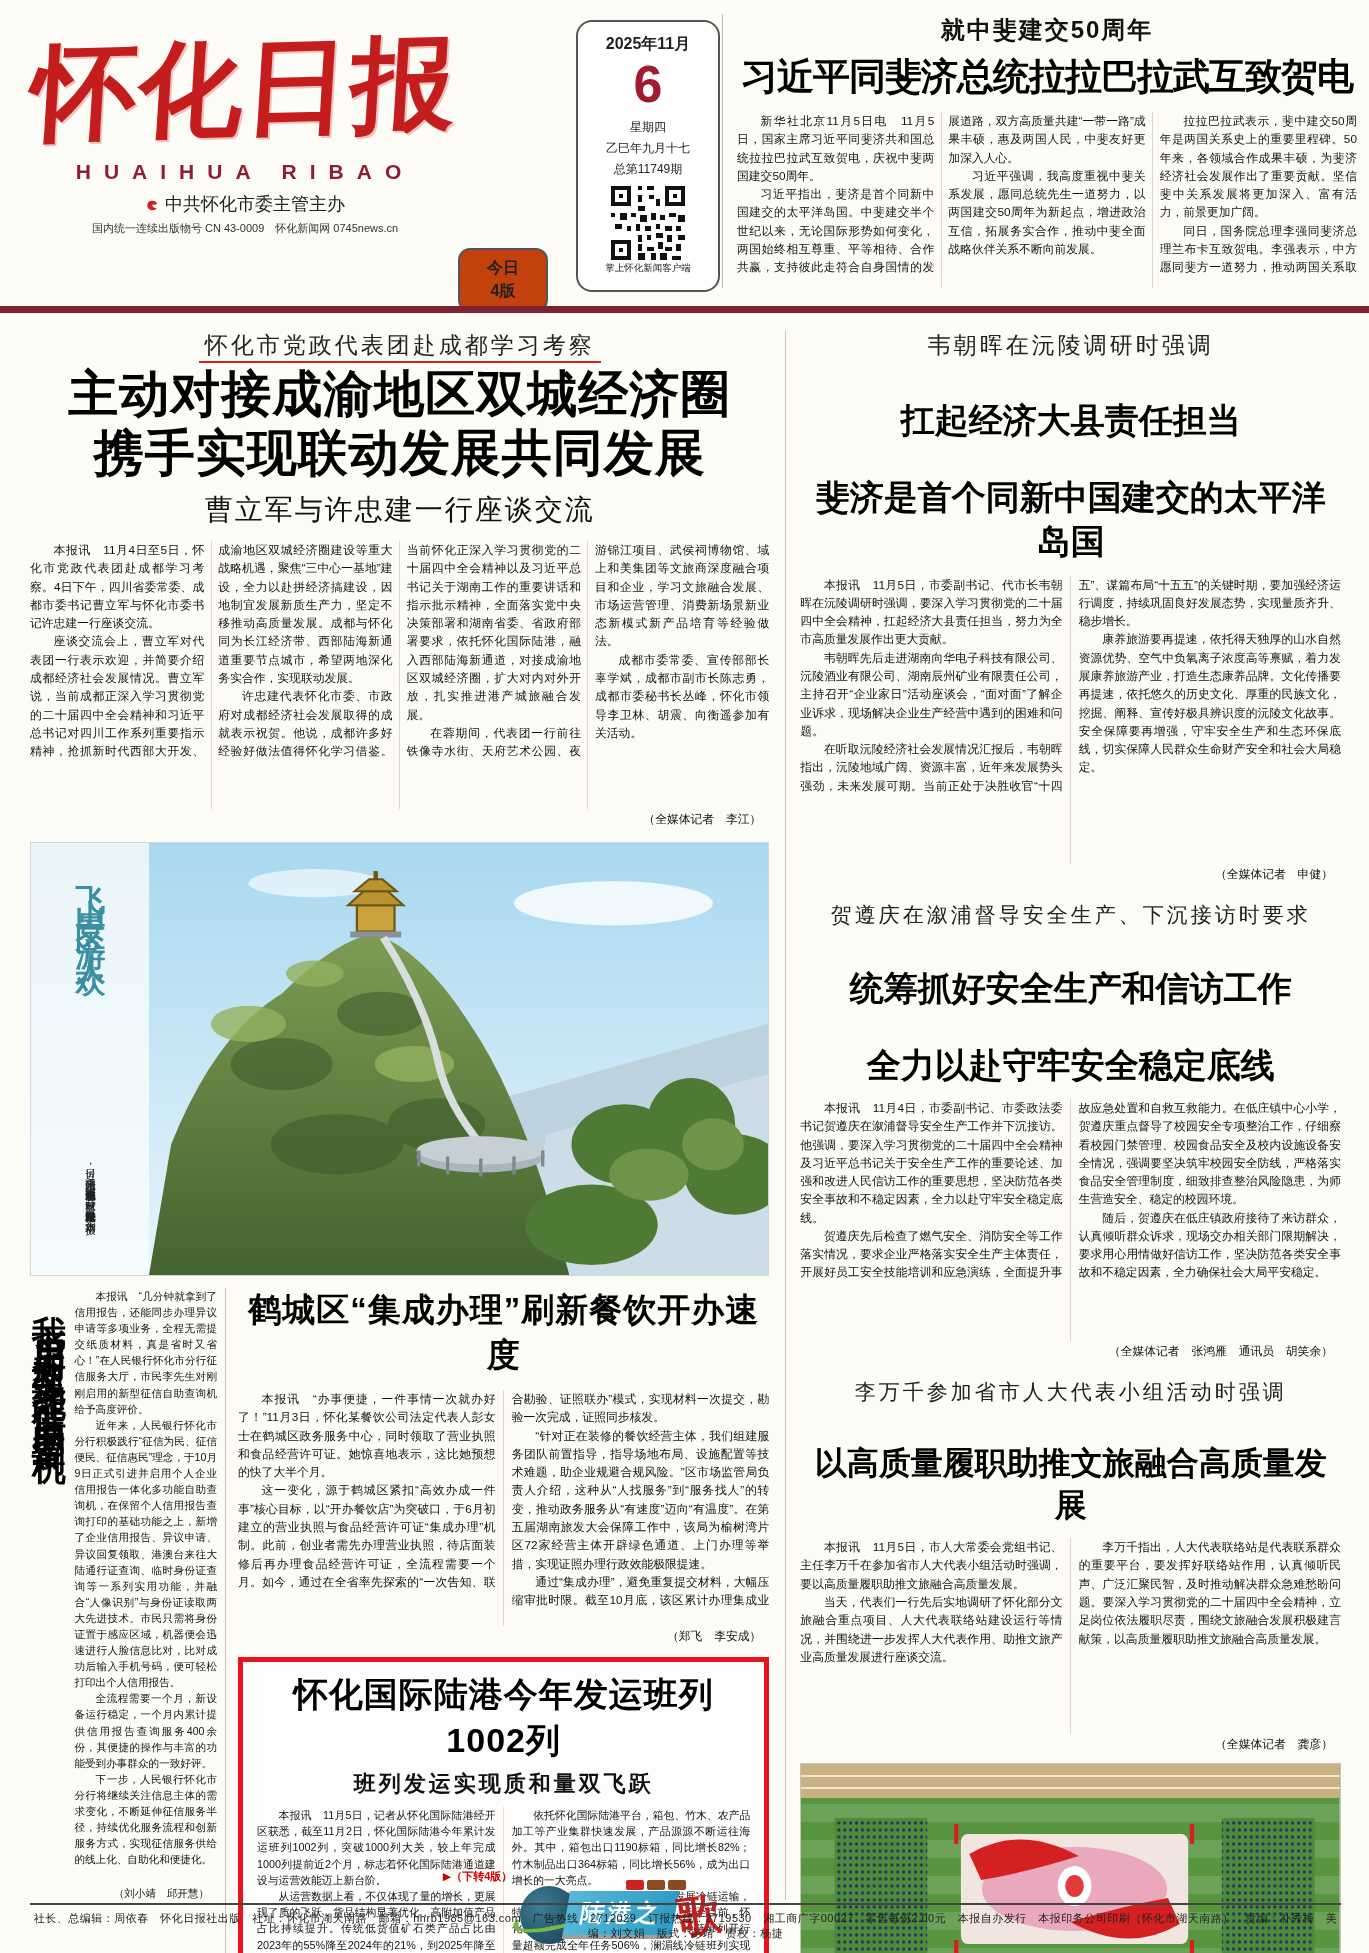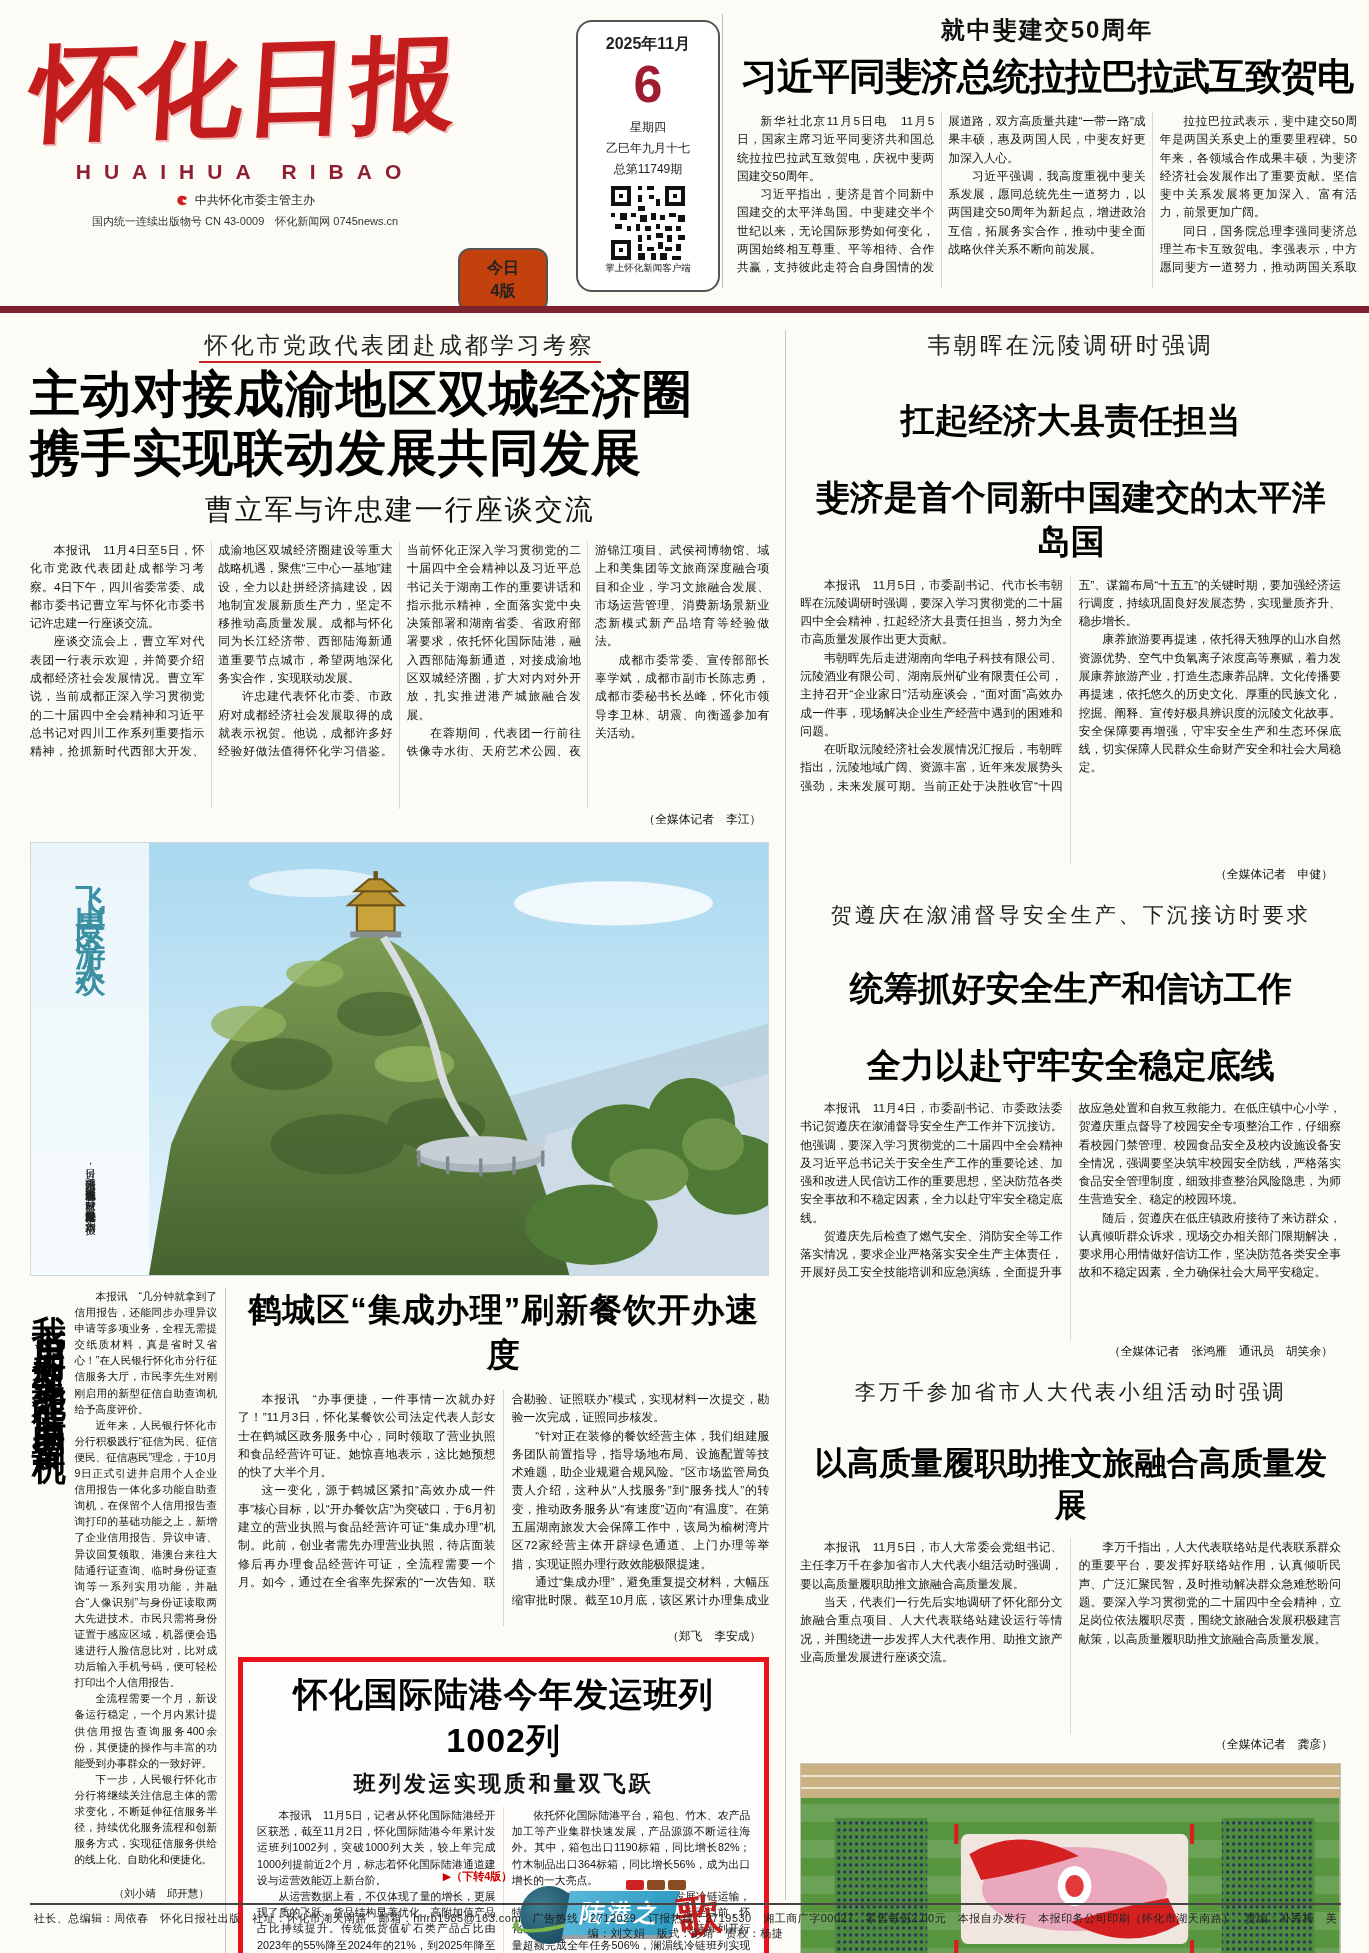--- a/index.html
+++ b/index.html
@@ -3,21 +3,21 @@
 <meta charset="utf-8">
 <style>
   html,body{margin:0;padding:0;}
   body{width:1369px;height:1953px;background:#efece3;font-family:"Liberation Sans","DejaVu Sans",sans-serif;color:#1a1a1a;}
   .page{position:relative;width:1369px;height:1953px;background:#fcfbf6;overflow:hidden;}
   
   .header{position:relative;height:318px;}
   .masthead{position:absolute;left:30px;top:18px;width:430px;text-align:center;}
   .brush{font-family:"DejaVu Serif","Liberation Serif",serif;font-weight:900;font-size:104px;line-height:1.35;color:#c41d1d;letter-spacing:2px;transform:skewX(-5deg) rotate(-1.5deg);display:inline-block;text-shadow:2px 2px 0 rgba(196,29,29,.25);}
   .latin{margin-top:2px;font-size:21px;font-weight:bold;color:#8e1f33;letter-spacing:13px;}
-  .mh-line{margin-top:8px;font-size:12px;color:#222;display:flex;align-items:center;justify-content:center;gap:5px;}
+  .mh-line{margin-top:8px;font-size:18px;color:#222;display:flex;align-items:center;justify-content:center;gap:5px;}
   .mh-line2{margin-top:5px;font-size:11px;color:#333;}
   .swirl{display:inline-block;width:15px;height:15px;}
   .datebox{position:absolute;left:576px;top:20px;width:144px;height:272px;border:2px solid #555;border-radius:16px;text-align:center;padding-top:12px;box-sizing:border-box;background:#fff;}
   .d-month{font-size:16px;font-weight:bold;color:#222;}
   .d-day{font-size:52px;font-weight:900;color:#9e1b30;line-height:1.15;}
   .d-week,.d-lunar,.d-issue{font-size:12px;color:#222;margin-top:4px;}
   .qr{width:74px;height:74px;margin:8px auto 2px auto;}
   .qr-cap{font-size:9.5px;color:#222;}
   .edition-box{position:absolute;left:458px;top:248px;width:86px;height:60px;border:2px solid #555;border-radius:12px;background:#c2410c;text-align:center;font-size:16px;font-weight:bold;color:#222;display:flex;flex-direction:column;justify-content:center;gap:2px;}
   .top-article{position:absolute;left:722px;top:14px;width:620px;border-left:1px solid #bbb;padding-left:14px;}
@@ -25,21 +25,21 @@
   .top-headline{font-size:37px;font-weight:900;text-align:center;color:#000;letter-spacing:-1px;margin-top:6px;font-family:"DejaVu Sans","Liberation Sans",sans-serif;}
   .cols3{margin-top:10px;height:176px;overflow:hidden;column-count:3;column-gap:14px;column-rule:1px solid #ddd8ce;}
   .para{margin:0;font-size:11.8px;line-height:1.55;text-align:justify;text-indent:2em;color:#111;}
   .redrule{position:absolute;left:0;top:306px;width:1369px;height:7px;background:#7e2230;}
   
   .main{position:absolute;left:30px;top:330px;width:1311px;height:1570px;display:flex;gap:16px;}
   .colL{width:748px;}
   .colR{width:547px;border-left:1px solid #c9c4b8;padding-left:14px;box-sizing:content-box;}
   .kickerline{font-size:23px;color:#222;text-align:center;letter-spacing:3px;padding-bottom:4px;}
   .kickerline.underlined span{border-bottom:2px solid #c22;padding:0 6px 3px 6px;}
-  .h-big{font-size:50px;font-weight:900;line-height:1.18;color:#000;letter-spacing:1px;}
+  .h-big{font-size:50px;font-weight:900;text-align:center;line-height:1.18;color:#000;letter-spacing:1px;}
   .h-sub{font-size:28px;text-align:center;color:#111;margin-top:8px;letter-spacing:2px;}
   .h-serif{font-family:"DejaVu Serif","Liberation Serif",serif;font-size:34px;font-weight:900;text-align:center;line-height:1.3;color:#000;margin-top:33px;}
   .h-serif.single{font-size:32px;}
   .cols2{column-count:2;column-gap:16px;column-rule:1px solid #ddd8ce;overflow:hidden;}
   .cols4{column-count:4;column-gap:14px;column-rule:1px solid #ddd8ce;overflow:hidden;}
   .byline{text-align:right;font-size:11.8px;color:#111;margin-top:3px;padding-right:8px;}
   .sect{margin-top:12px;}
   
   .photo1{margin-top:14px;height:432px;display:flex;border:1px solid #cfd8dc;background:#eef6fa;}
   .p1-strip{width:118px;display:flex;flex-direction:column;align-items:center;padding:18px 0 8px 0;box-sizing:border-box;background:linear-gradient(180deg,#eaf5fa,#f6fbfd);}
@@ -280,21 +280,21 @@
     </div>
 
     <div class="colR">
 
       <div>
         <div class="kickerline">韦朝晖在沅陵调研时强调</div>
         <div class="h-serif">扛起经济大县责任担当</div>
         <div class="h-serif">斐济是首个同新中国建交的太平洋岛国</div>
         <div class="cols2 sect" style="height:288px;">
             <p class="para">本报讯　11月5日，市委副书记、代市长韦朝晖在沅陵调研时强调，要深入学习贯彻党的二十届四中全会精神，扛起经济大县责任担当，努力为全市高质量发展作出更大贡献。</p>
-            <p class="para">韦朝晖先后走进湖南向华电子科技有限公司、沅陵酒业有限公司、湖南辰州矿业有限责任公司，主持召开“企业家日”活动座谈会，“面对面”高效办成一件事，现场解决企业生产经营中遇到的困难和问题。</p>
+            <p class="para">韦朝晖先后走进湖南向华电子科技有限公司、沅陵酒业有限公司、湖南辰州矿业有限责任公司，主持召开“企业家日”活动座谈会，“面对面”了解企业诉求，现场解决企业生产经营中遇到的困难和问题。</p>
             <p class="para">在听取沅陵经济社会发展情况汇报后，韦朝晖指出，沅陵地域广阔、资源丰富，近年来发展势头强劲，未来发展可期。当前正处于决胜收官“十四五”、谋篇布局“十五五”的关键时期，要加强经济运行调度，持续巩固良好发展态势，实现量质齐升、稳步增长。</p>
             <p class="para">康养旅游要再提速，依托得天独厚的山水自然资源优势、空气中负氧离子浓度高等禀赋，着力发展康养旅游产业，打造生态康养品牌。文化传播要再提速，依托悠久的历史文化、厚重的民族文化，挖掘、阐释、宣传好极具辨识度的沅陵文化故事。安全保障要再增强，守牢安全生产和生态环保底线，切实保障人民群众生命财产安全和社会大局稳定。</p>
           </div>
         <div class="byline">（全媒体记者　申健）</div>
       </div>
 
       <div class="sect" style="margin-top:18px;">
         <div class="kickerline" style="font-size:21px">贺遵庆在溆浦督导安全生产、下沉接访时要求</div>
         <div class="h-serif">统筹抓好安全生产和信访工作</div>
         <div class="h-serif">全力以赴守牢安全稳定底线</div>

